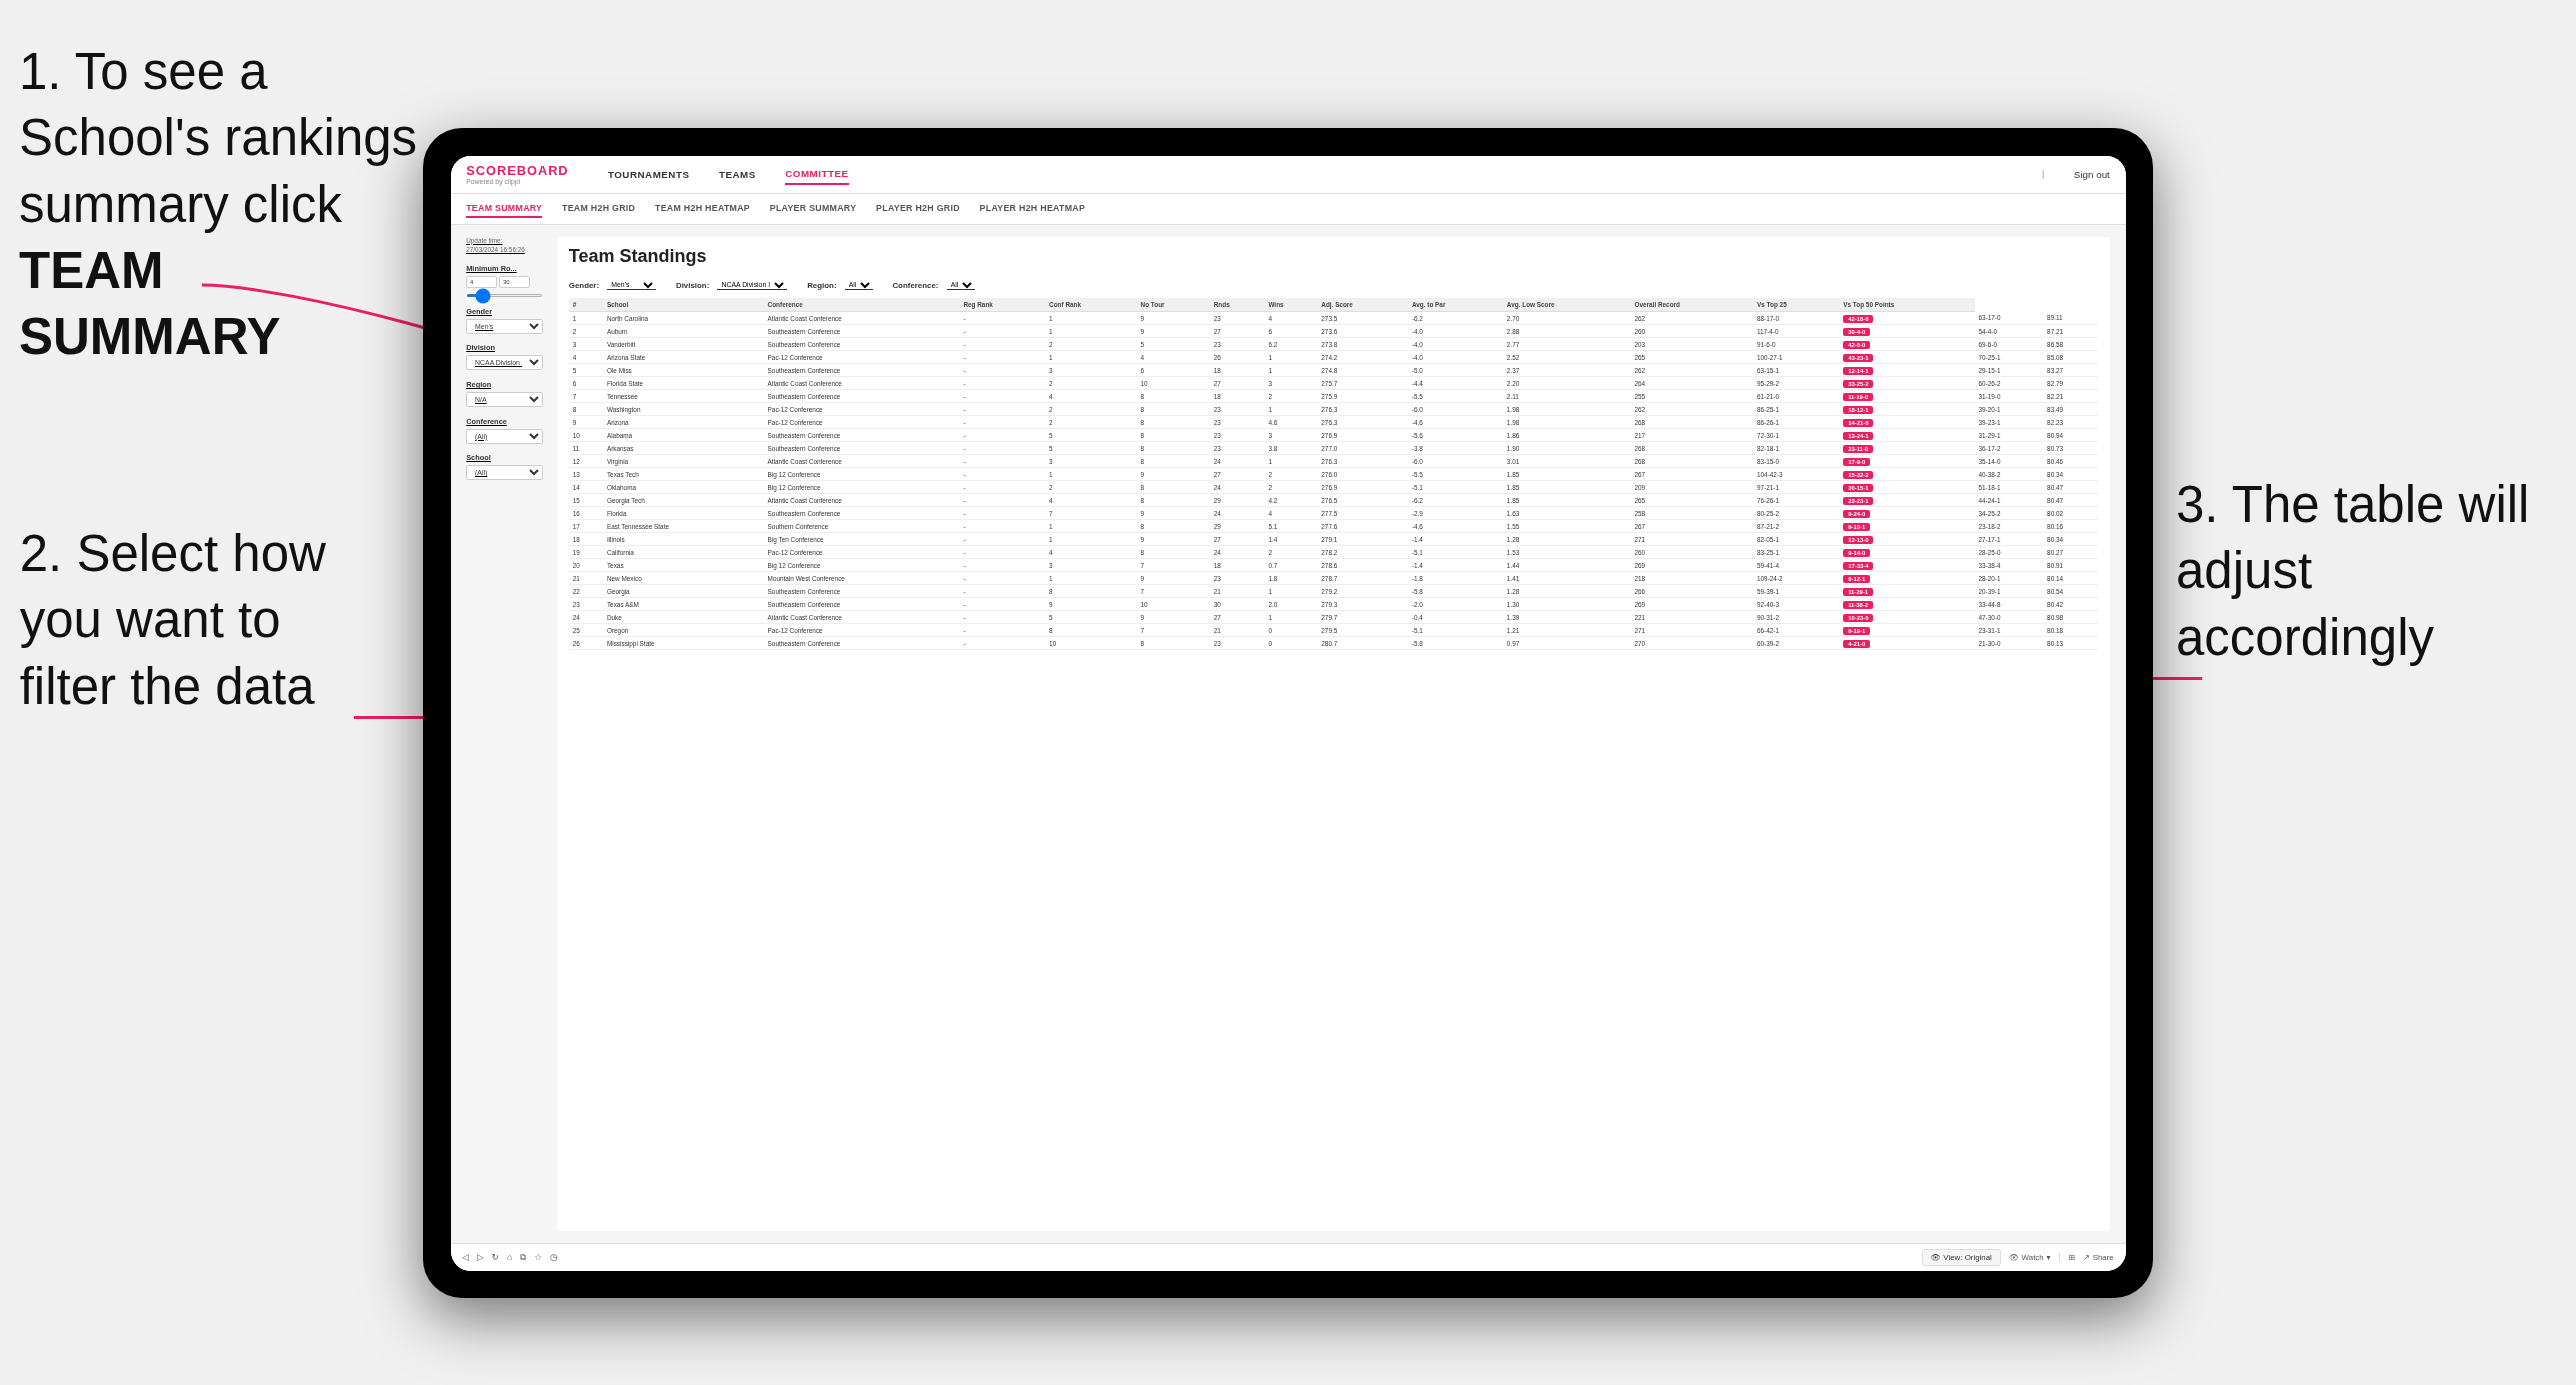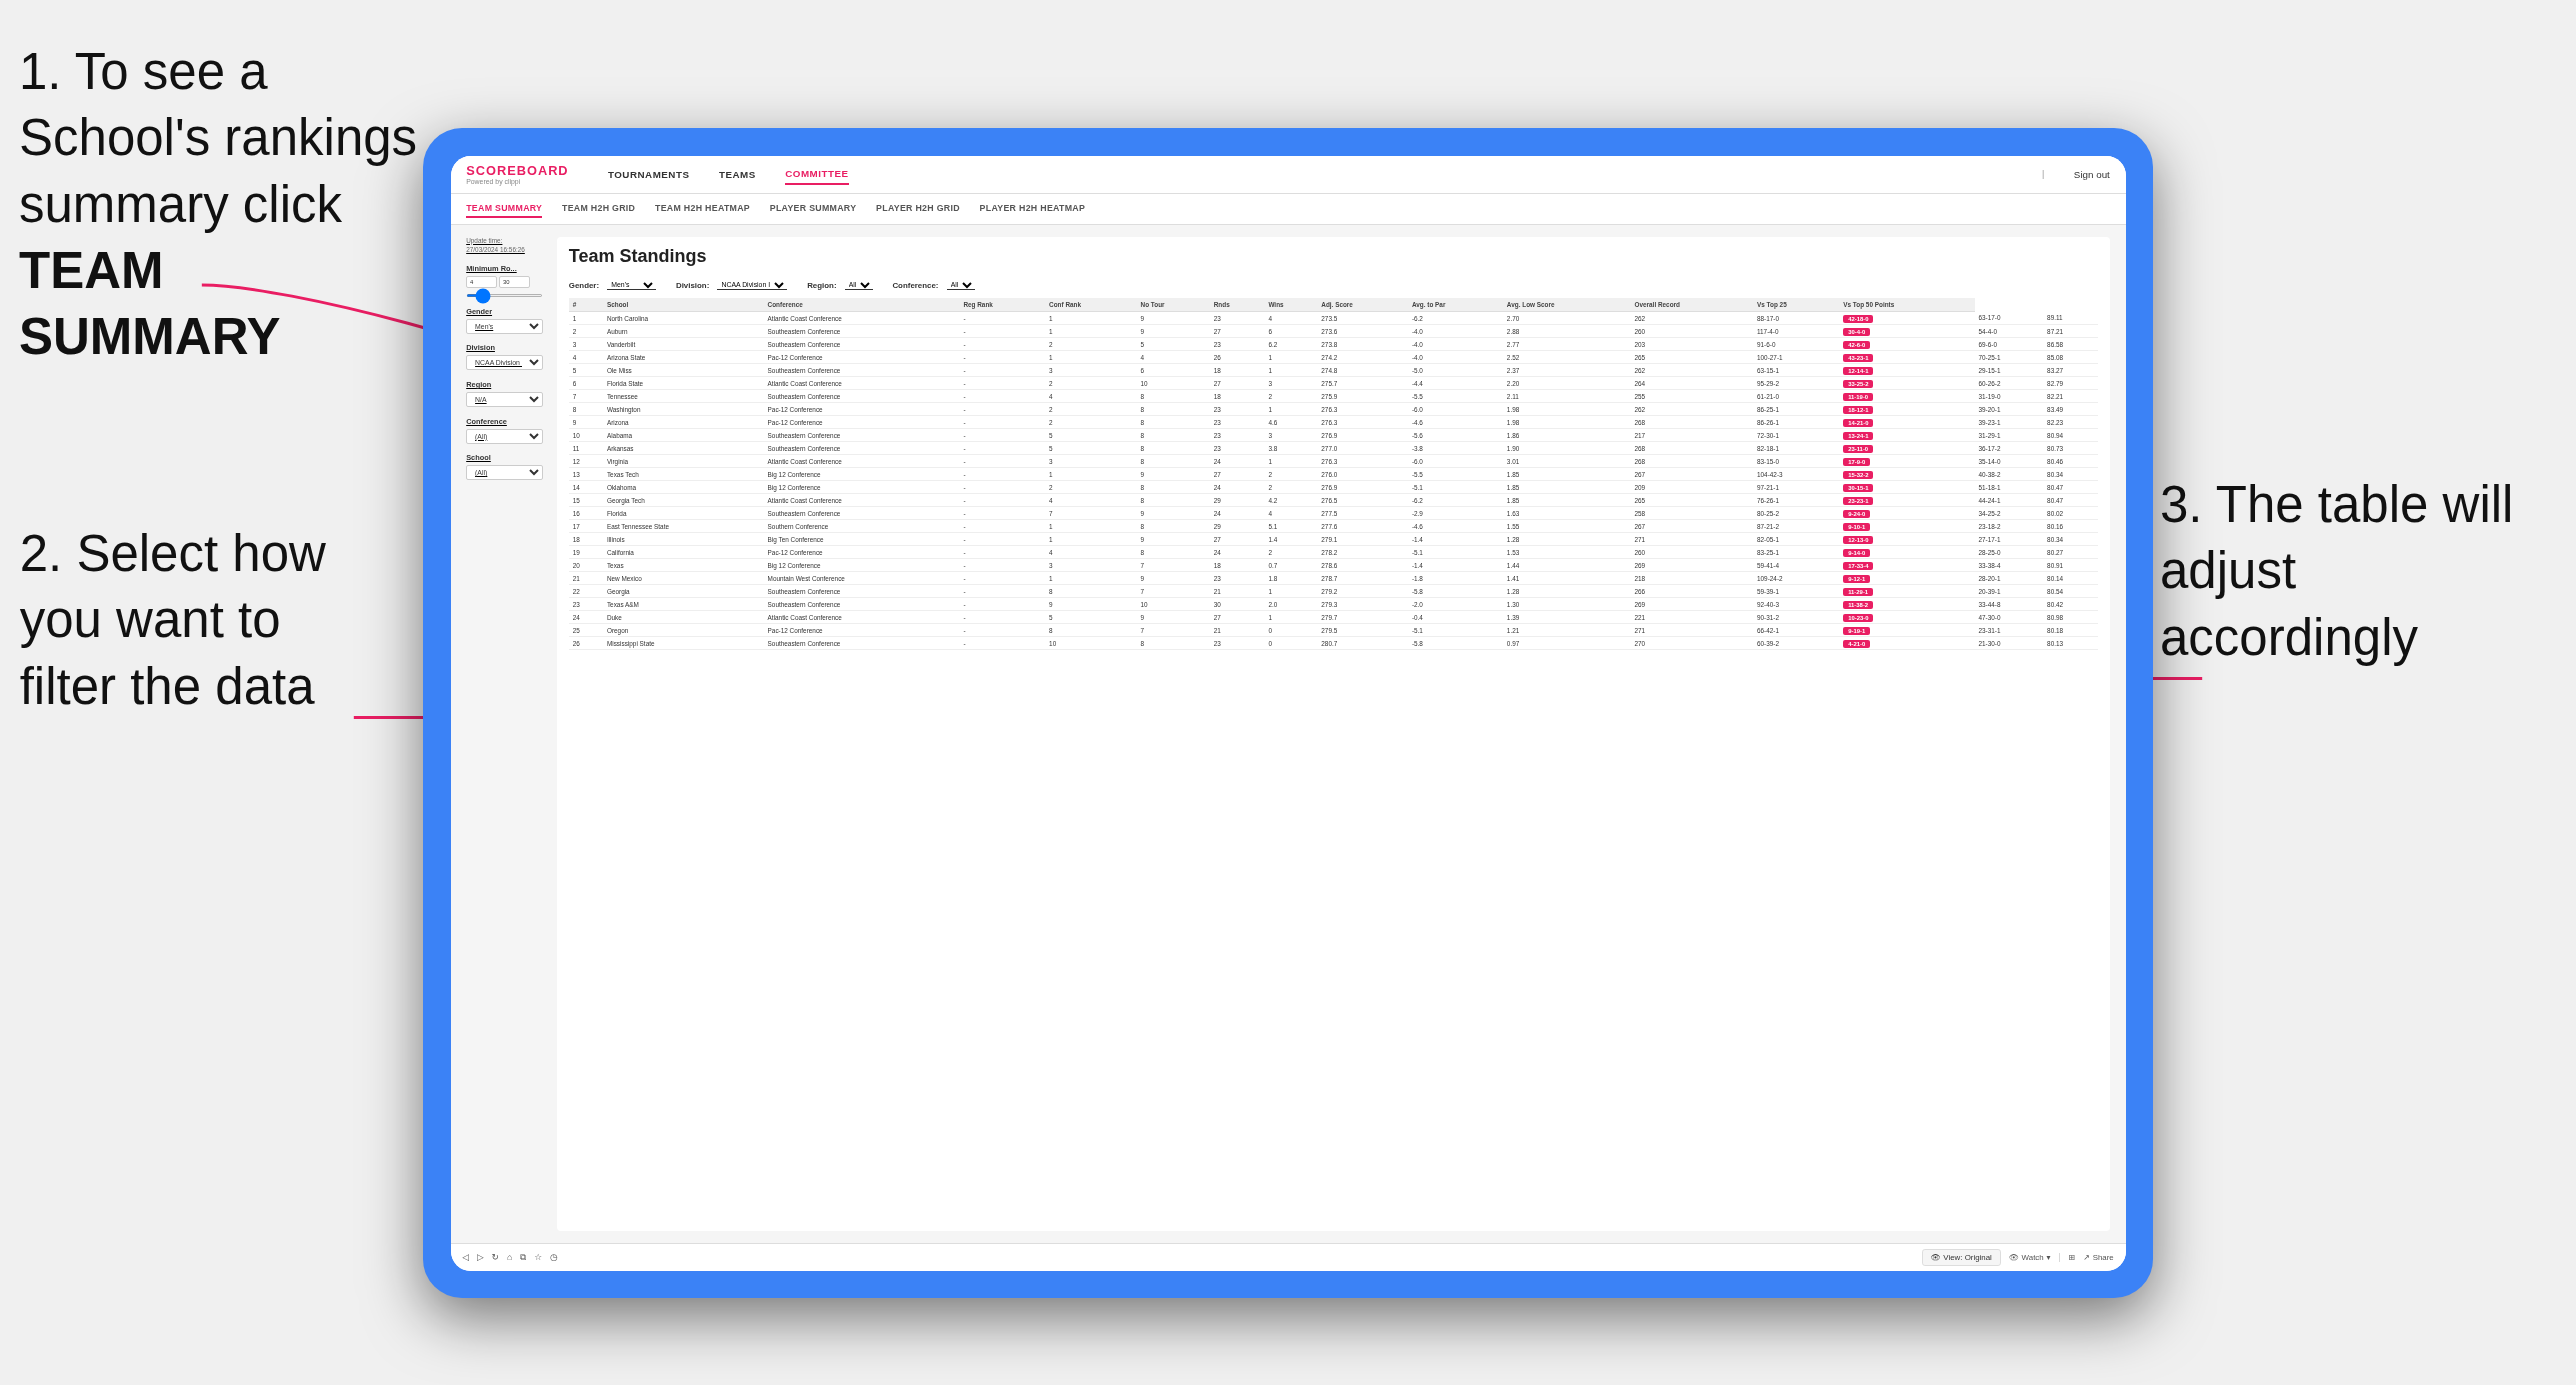--- a/index.html
+++ b/index.html
@@ -30,36 +30,36 @@
       left: 19.7px;
       font-size: 51px;
       line-height: 1.3;
       color: #111;
       max-width: 373px;
     }
 
     .instruction-3 {
       position: absolute;
       top: 472px;
-      right: 23px;
+      right: 7px;
       font-size: 51px;
       line-height: 1.3;
       color: #111;
       max-width: 393px;
       text-align: left;
     }
 
     
     .tablet {
       position: absolute;
       top: 128px;
       left: 423px;
       right: 423px;
       bottom: 88px;
-      background: #3b82f6;
+      background: #000000;
       border-radius: 39px;
       box-shadow: 0 19.7px 59px rgba(0,0,0,0.5);
       padding: 27.5px;
     }
 
     .tablet-screen {
       background: #fff;
       border-radius: 19.7px;
       width: 100%;
       height: 100%;

